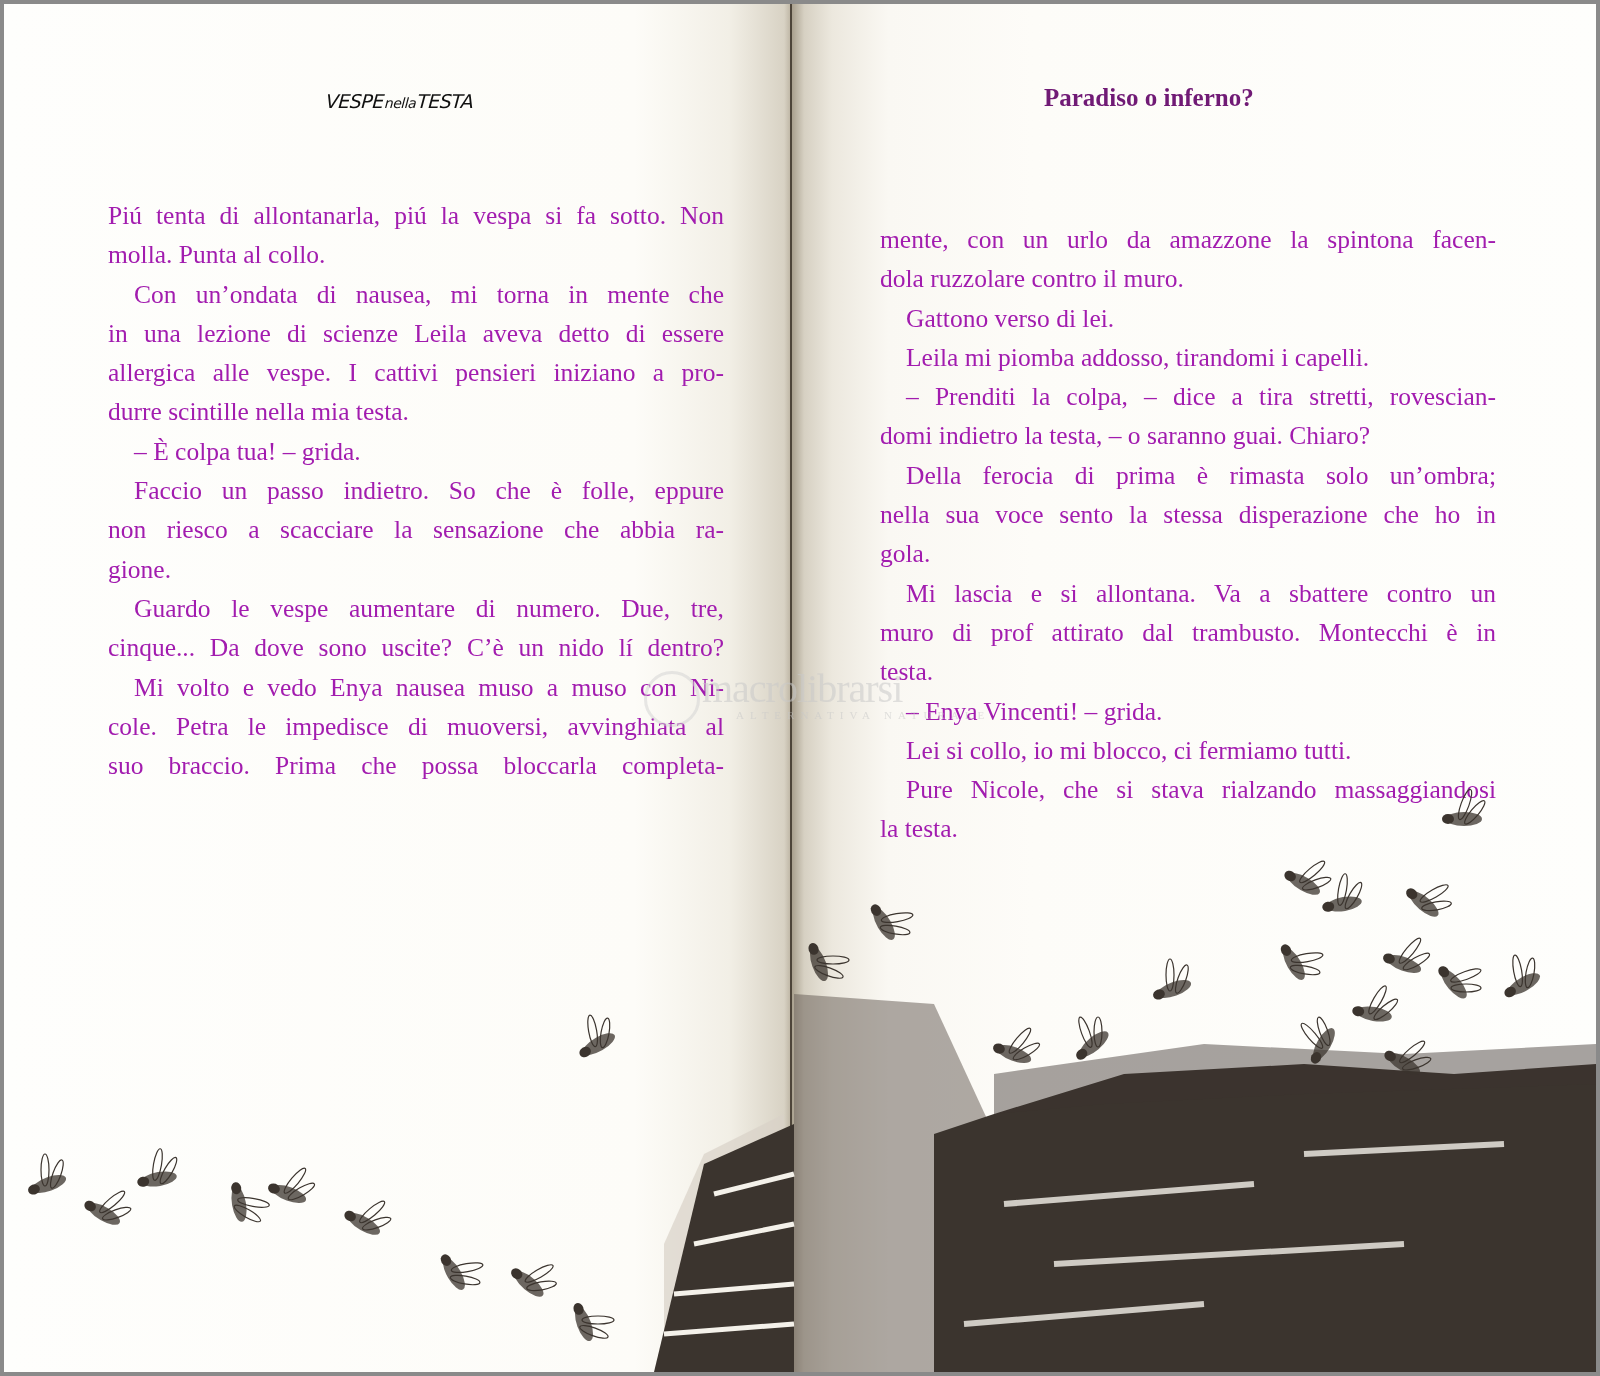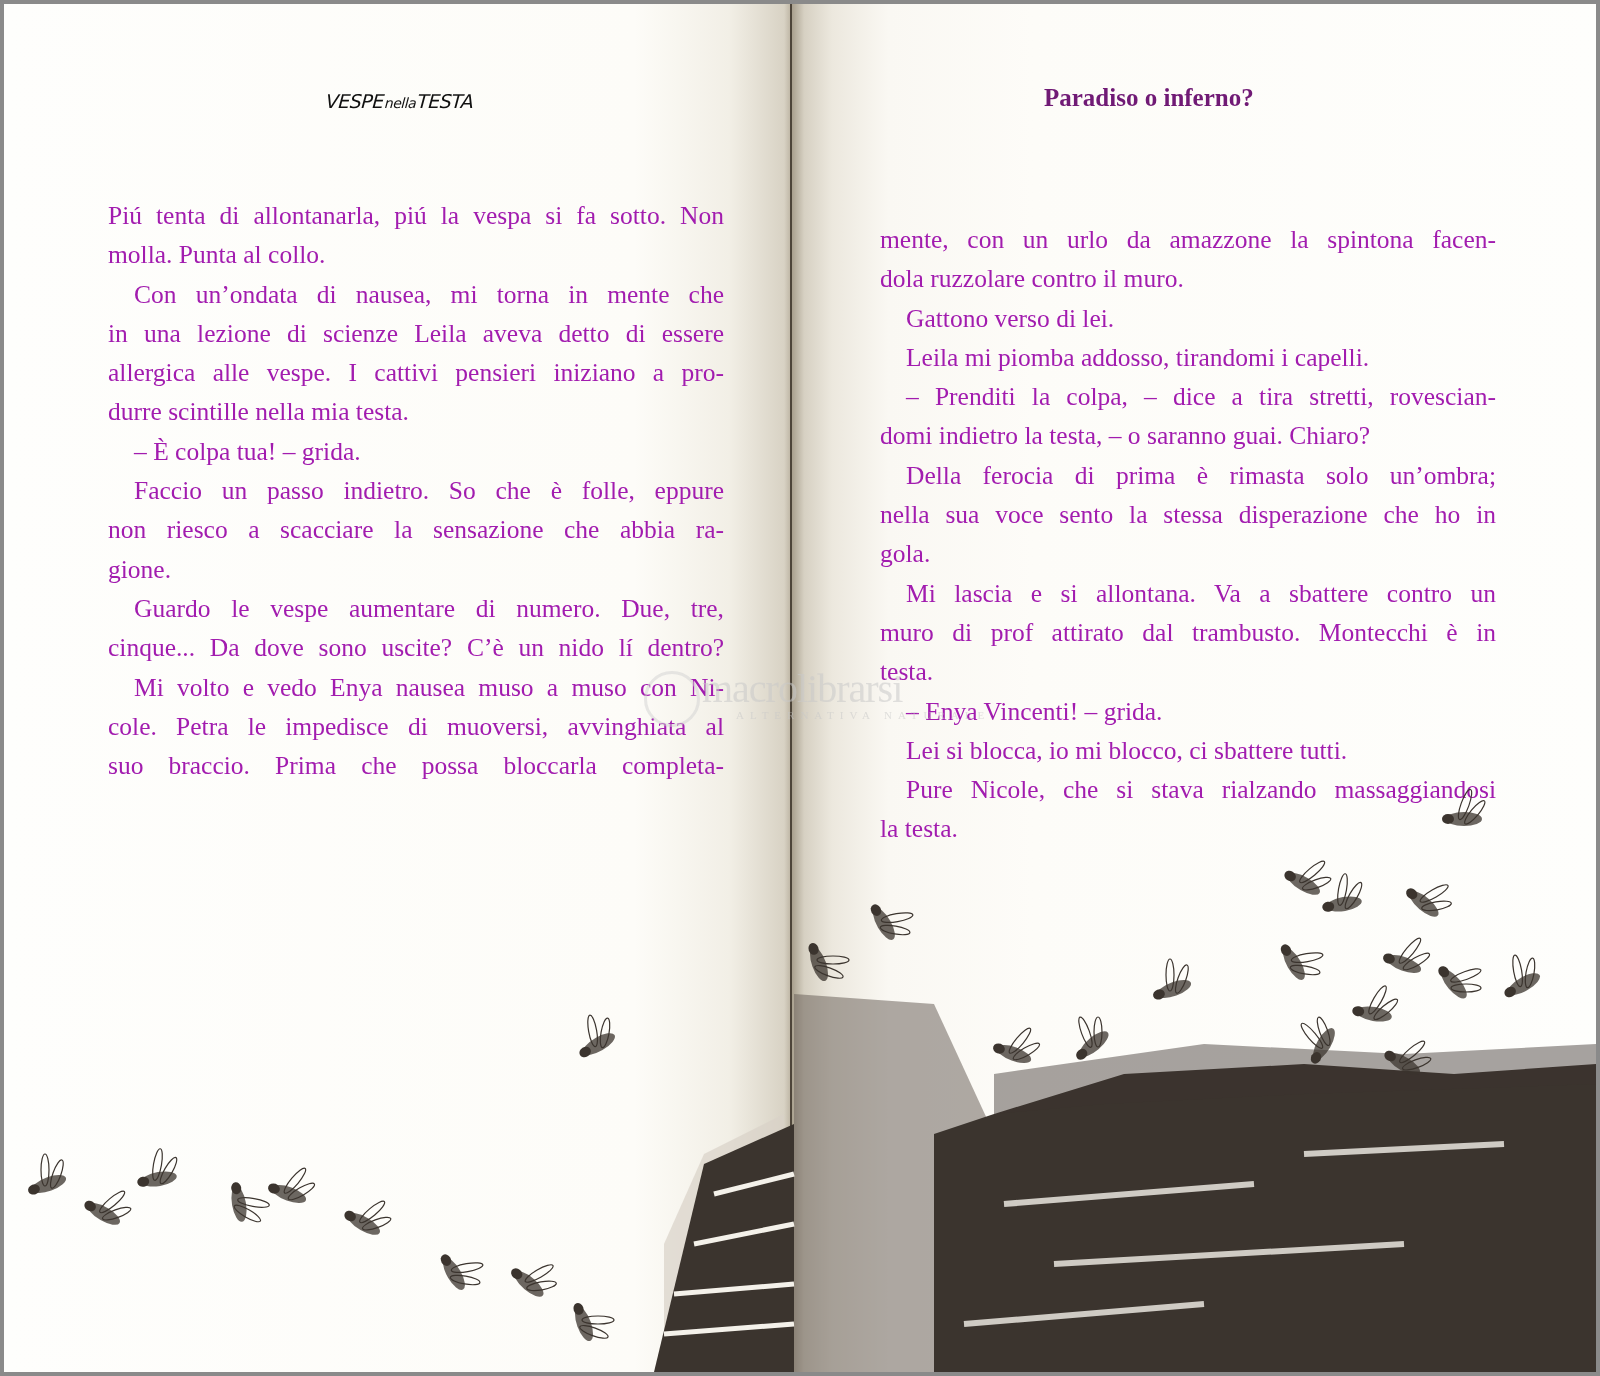--- a/index.html
+++ b/index.html
@@ -84,21 +84,21 @@
       <span class="line indent last">Leila mi piomba addosso, tirandomi i capelli.</span>
       <span class="line indent">– Prenditi la colpa, – dice a tira stretti, rovescian-</span>
       <span class="line last">domi indietro la testa, – o saranno guai. Chiaro?</span>
       <span class="line indent">Della ferocia di prima è rimasta solo un’ombra;</span>
       <span class="line">nella sua voce sento la stessa disperazione che ho in</span>
       <span class="line last">gola.</span>
       <span class="line indent">Mi lascia e si allontana. Va a sbattere contro un</span>
       <span class="line">muro di prof attirato dal trambusto. Montecchi è in</span>
       <span class="line last">testa.</span>
       <span class="line indent last">– Enya Vincenti! – grida.</span>
-      <span class="line indent last">Lei si blocca, io mi blocco, ci sbattere tutti.</span>
+      <span class="line indent last">Lei si collo, io mi blocco, ci fermiamo tutti.</span>
       <span class="line indent">Pure Nicole, che si stava rialzando massaggiandosi</span>
       <span class="line last">la testa.</span>
     </div>
 
   <svg class="illustration" id="illus" viewBox="0 0 1592 1368">
       <path d="M790 990 L930 1000 L990 1130 L990 1368 L790 1368 Z" fill="#6d655c" opacity="0.55"></path>
       <path d="M660 1240 L700 1150 L780 1110 L790 1368 L660 1368 Z" fill="#d8d2c8" opacity="0.7"></path>
       <path d="M930 1130 L990 1110 L1120 1070 L1300 1060 L1450 1070 L1592 1060 L1592 1368 L930 1368 Z" fill="#3b342e"></path>
       <path d="M990 1070 L1200 1040 L1400 1050 L1592 1040 L1592 1080 L1300 1090 L1100 1100 L990 1110 Z" fill="#3b342e" opacity="0.45"></path>
       <path d="M700 1160 L790 1120 L790 1368 L650 1368 Z" fill="#3b342e"></path>

